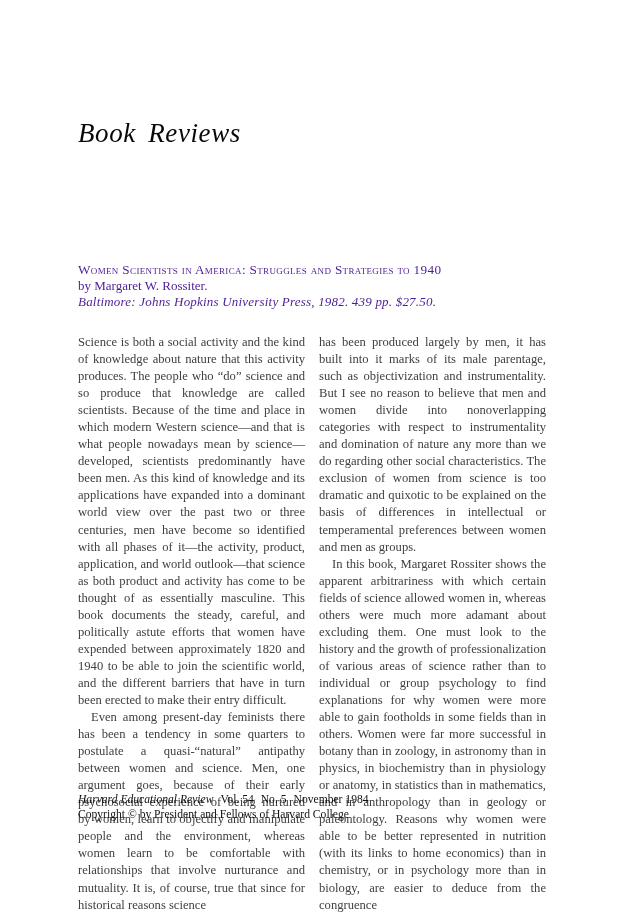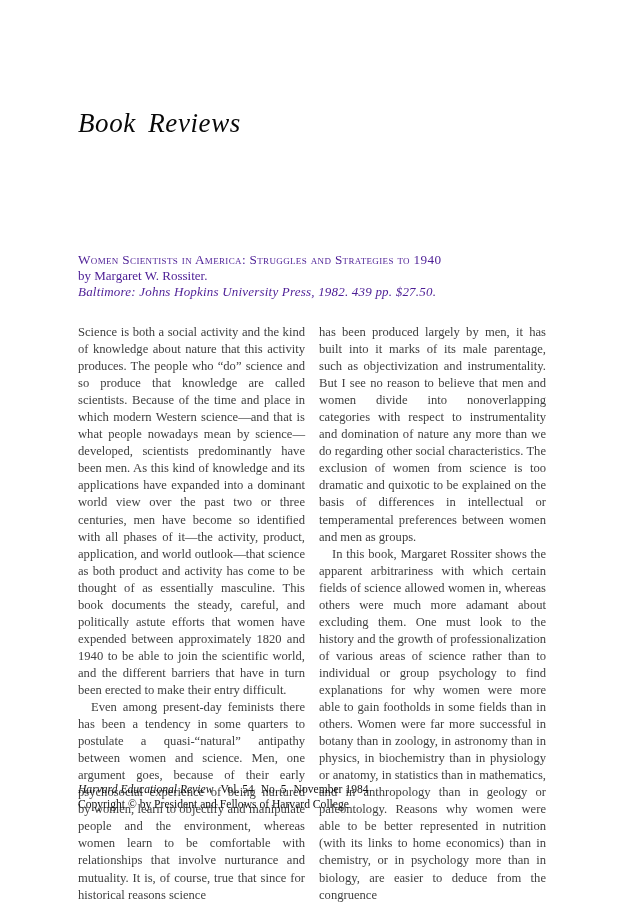--- a/index.html
+++ b/index.html
@@ -11,21 +11,21 @@
     width: 620px;
     height: 922px;
     position: relative;
     font-family: "Liberation Serif", "DejaVu Serif", serif;
     color: #111111;
     overflow: hidden;
   }
 
   .page {
     position: absolute;
-    left: 0; top: 0;
+    left: 0; top: 10px;
     width: 620px;
     height: 656px;
   }
 
   
   .section-title {
     position: absolute;
     left: 78px;
     top: 108px;
     font-size: 27px;

